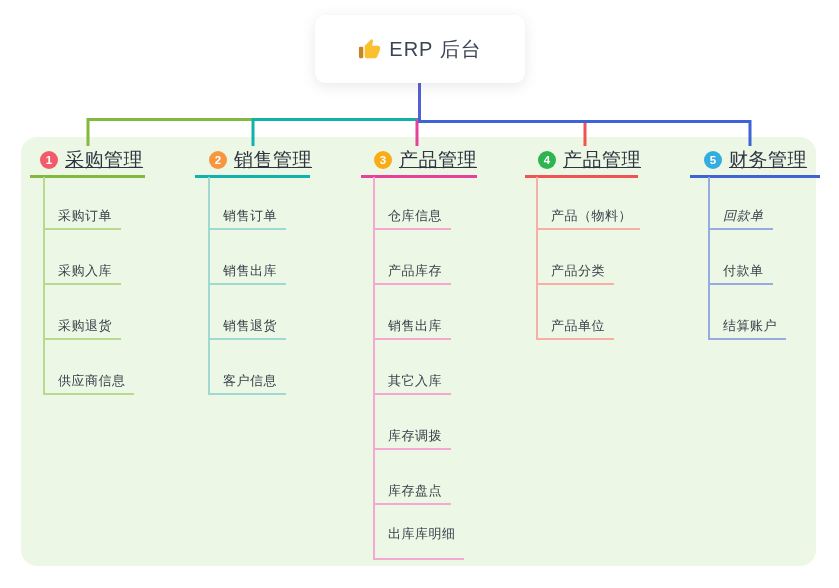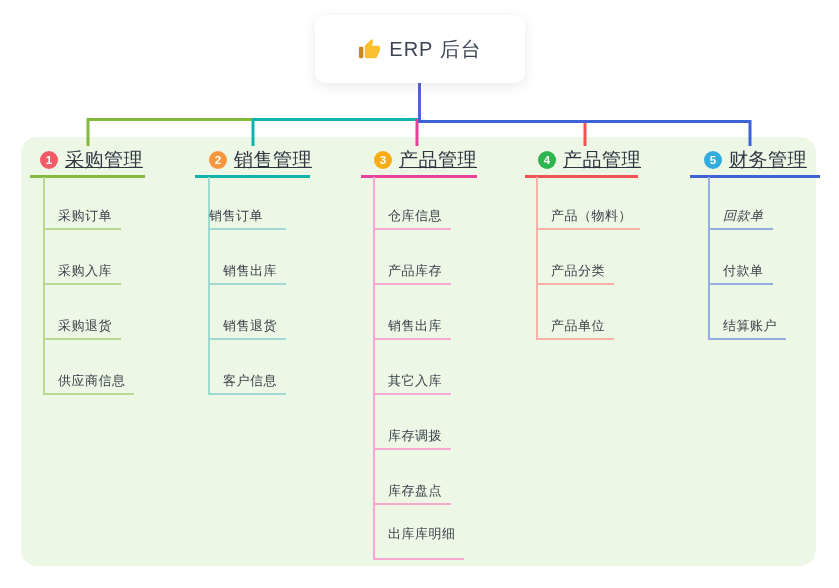--- a/index.html
+++ b/index.html
@@ -61,21 +61,21 @@
       <div class="child-label" style="left: 58px; top: 317px;">采购退货</div>
       <div class="child-underline" style="left: 43px; top: 338px; width: 78px; background: rgb(183, 218, 143);"></div>
       <div class="child-label" style="left: 58px; top: 372px;">供应商信息</div>
       <div class="child-underline" style="left: 43px; top: 393px; width: 91px; background: rgb(183, 218, 143);"></div>
       <div class="branch-head" style="left: 209px; top: 149px;">
         <div class="badge" style="background: rgb(248, 149, 63);">2</div>
         <div class="branch-title">销售管理</div>
       </div>
       <div class="branch-underline" style="left: 195px; top: 175px; width: 115px; background: rgb(16, 179, 171);"></div>
       <div class="trunk" style="left: 208px; top: 177px; height: 218px; background: rgb(158, 218, 210);"></div>
-      <div class="child-label" style="left: 209px; top: 207px;">销售订单</div>
+      <div class="child-label" style="left: 223px; top: 207px;">销售订单</div>
       <div class="child-underline" style="left: 208px; top: 228px; width: 78px; background: rgb(158, 218, 210);"></div>
       <div class="child-label" style="left: 223px; top: 262px;">销售出库</div>
       <div class="child-underline" style="left: 208px; top: 283px; width: 78px; background: rgb(158, 218, 210);"></div>
       <div class="child-label" style="left: 223px; top: 317px;">销售退货</div>
       <div class="child-underline" style="left: 208px; top: 338px; width: 78px; background: rgb(158, 218, 210);"></div>
       <div class="child-label" style="left: 223px; top: 372px;">客户信息</div>
       <div class="child-underline" style="left: 208px; top: 393px; width: 78px; background: rgb(158, 218, 210);"></div>
       <div class="branch-head" style="left: 374px; top: 149px;">
         <div class="badge" style="background: rgb(249, 172, 22);">3</div>
         <div class="branch-title">产品管理</div>

